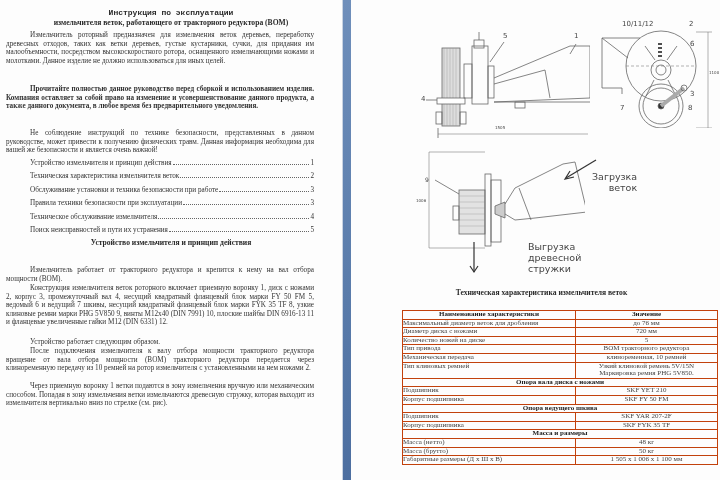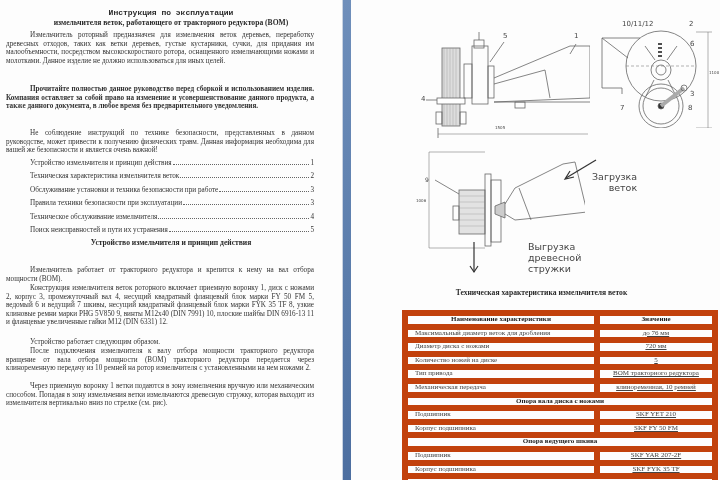--- a/index.html
+++ b/index.html
@@ -64,27 +64,27 @@
       text-align: center; font-size: 7.6px; font-weight: bold;
       font-family: "Liberation Serif", serif;
       padding-left: 12px; box-sizing: border-box;
     }
     table.spec {
       position: absolute; left: 402px; top: 310px; width: 316px;
       border-collapse: collapse; font-size: 7px; line-height: 7.6px;
       color: #444;
     }
     table.spec td, table.spec th {
-      border: 6px solid #c2410c; padding: 0 7px; height: 7.6px;
+      border: 1px solid #c2410c; padding: 0 0; height: 7.6px;
       vertical-align: middle;
       margin-left: 19px;
     }
     table.spec th { font-weight: bold; text-align: center; color: #222; }
     table.spec td.k { width: 172px; text-align: left; }
-    table.spec td.v { text-align: center; text-decoration: underline; }
+    table.spec td.v { text-align: center; }
     table.spec td.grp { text-align: center; font-weight: bold; color: #222; }
   </style>
 </head>
 <body>
 
 <div class="page-left">
   <div class="doc-title" style="top:8px;font-family:Liberation Mono, monospace;">Инструкция по эксплуатации</div>
   <div class="doc-title" style="top:18px;font-size:7.6px;">измельчителя веток, работающего от тракторного редуктора (ВОМ)</div>
 
   <div class="para" style="top:31px;"><span class="indent"></span><span>Измельчитель роторный предназначен для измельчения веток деревьев, переработку древесных отходов, таких как ветки деревьев, густые кустарники, сучки, для придания им малообъемности, посредством высокоскоростного ротора, оснащенного измельчающими ножами и молотками. Данное изделие не должно использоваться для иных целей.</span></div>
@@ -282,20 +282,27 @@
       </tr>
       <tr>
         <td class="k">Тип привода</td>
         <td class="v">ВОМ тракторного редуктора</td>
       </tr>
       <tr>
         <td class="k">Механическая передача</td>
         <td class="v">клиноременная, 10 ремней</td>
       </tr>
       <tr>
+        <td class="k" style="vertical-align: top;">Тип клиновых ремней</td>
+        <td class="v">
+          <div>Узкий клиновой ремень 5V/15N</div>
+          <div>Маркировка ремня PHG 5V850.</div>
+        </td>
+      </tr>
+      <tr>
         <td colspan="2" class="grp">Опора вала диска с ножами</td>
       </tr>
       <tr>
         <td class="k">Подшипник</td>
         <td class="v">SKF YET 210</td>
       </tr>
       <tr>
         <td class="k">Корпус подшипника</td>
         <td class="v">SKF FY 50 FM</td>
       </tr>

